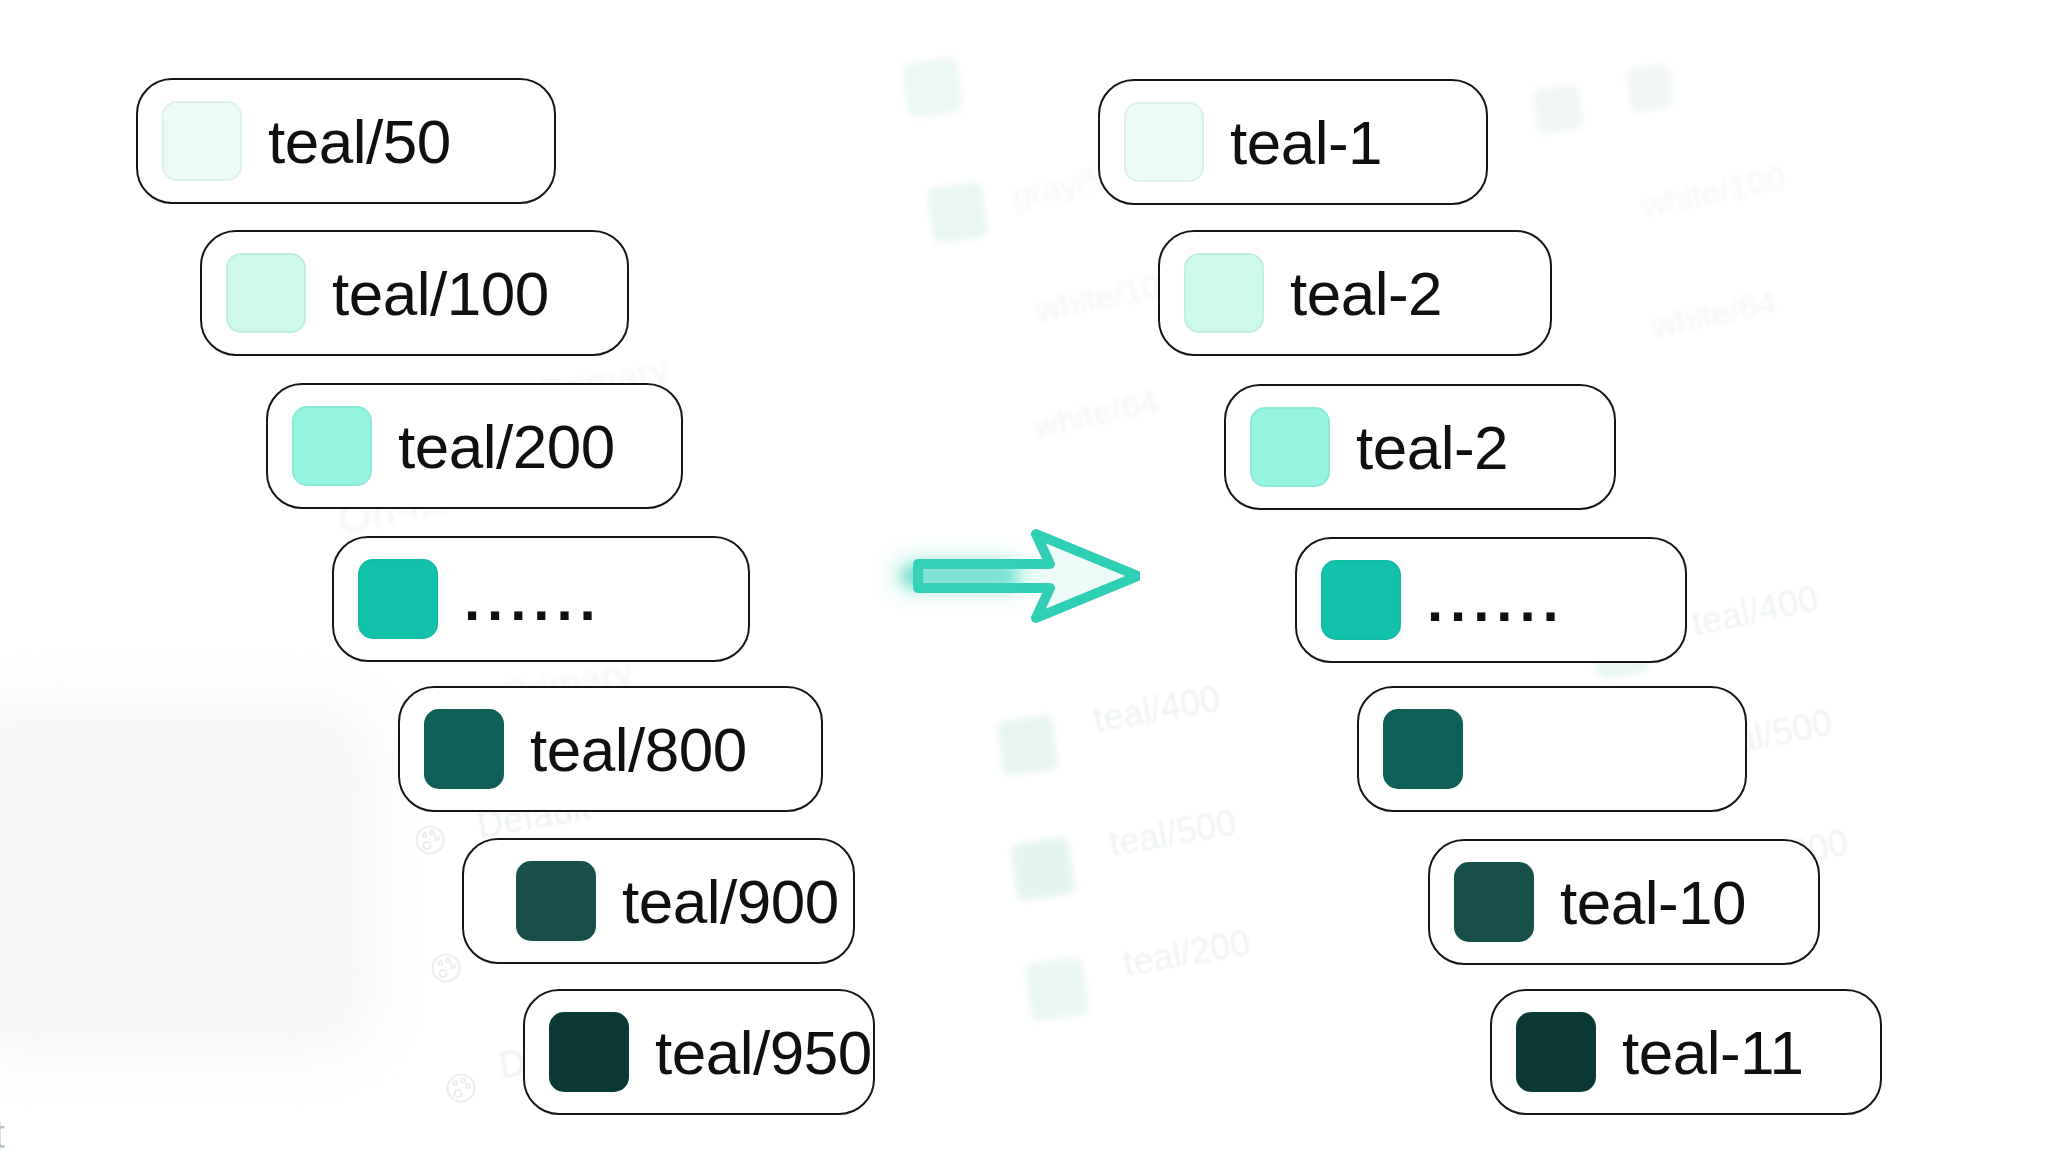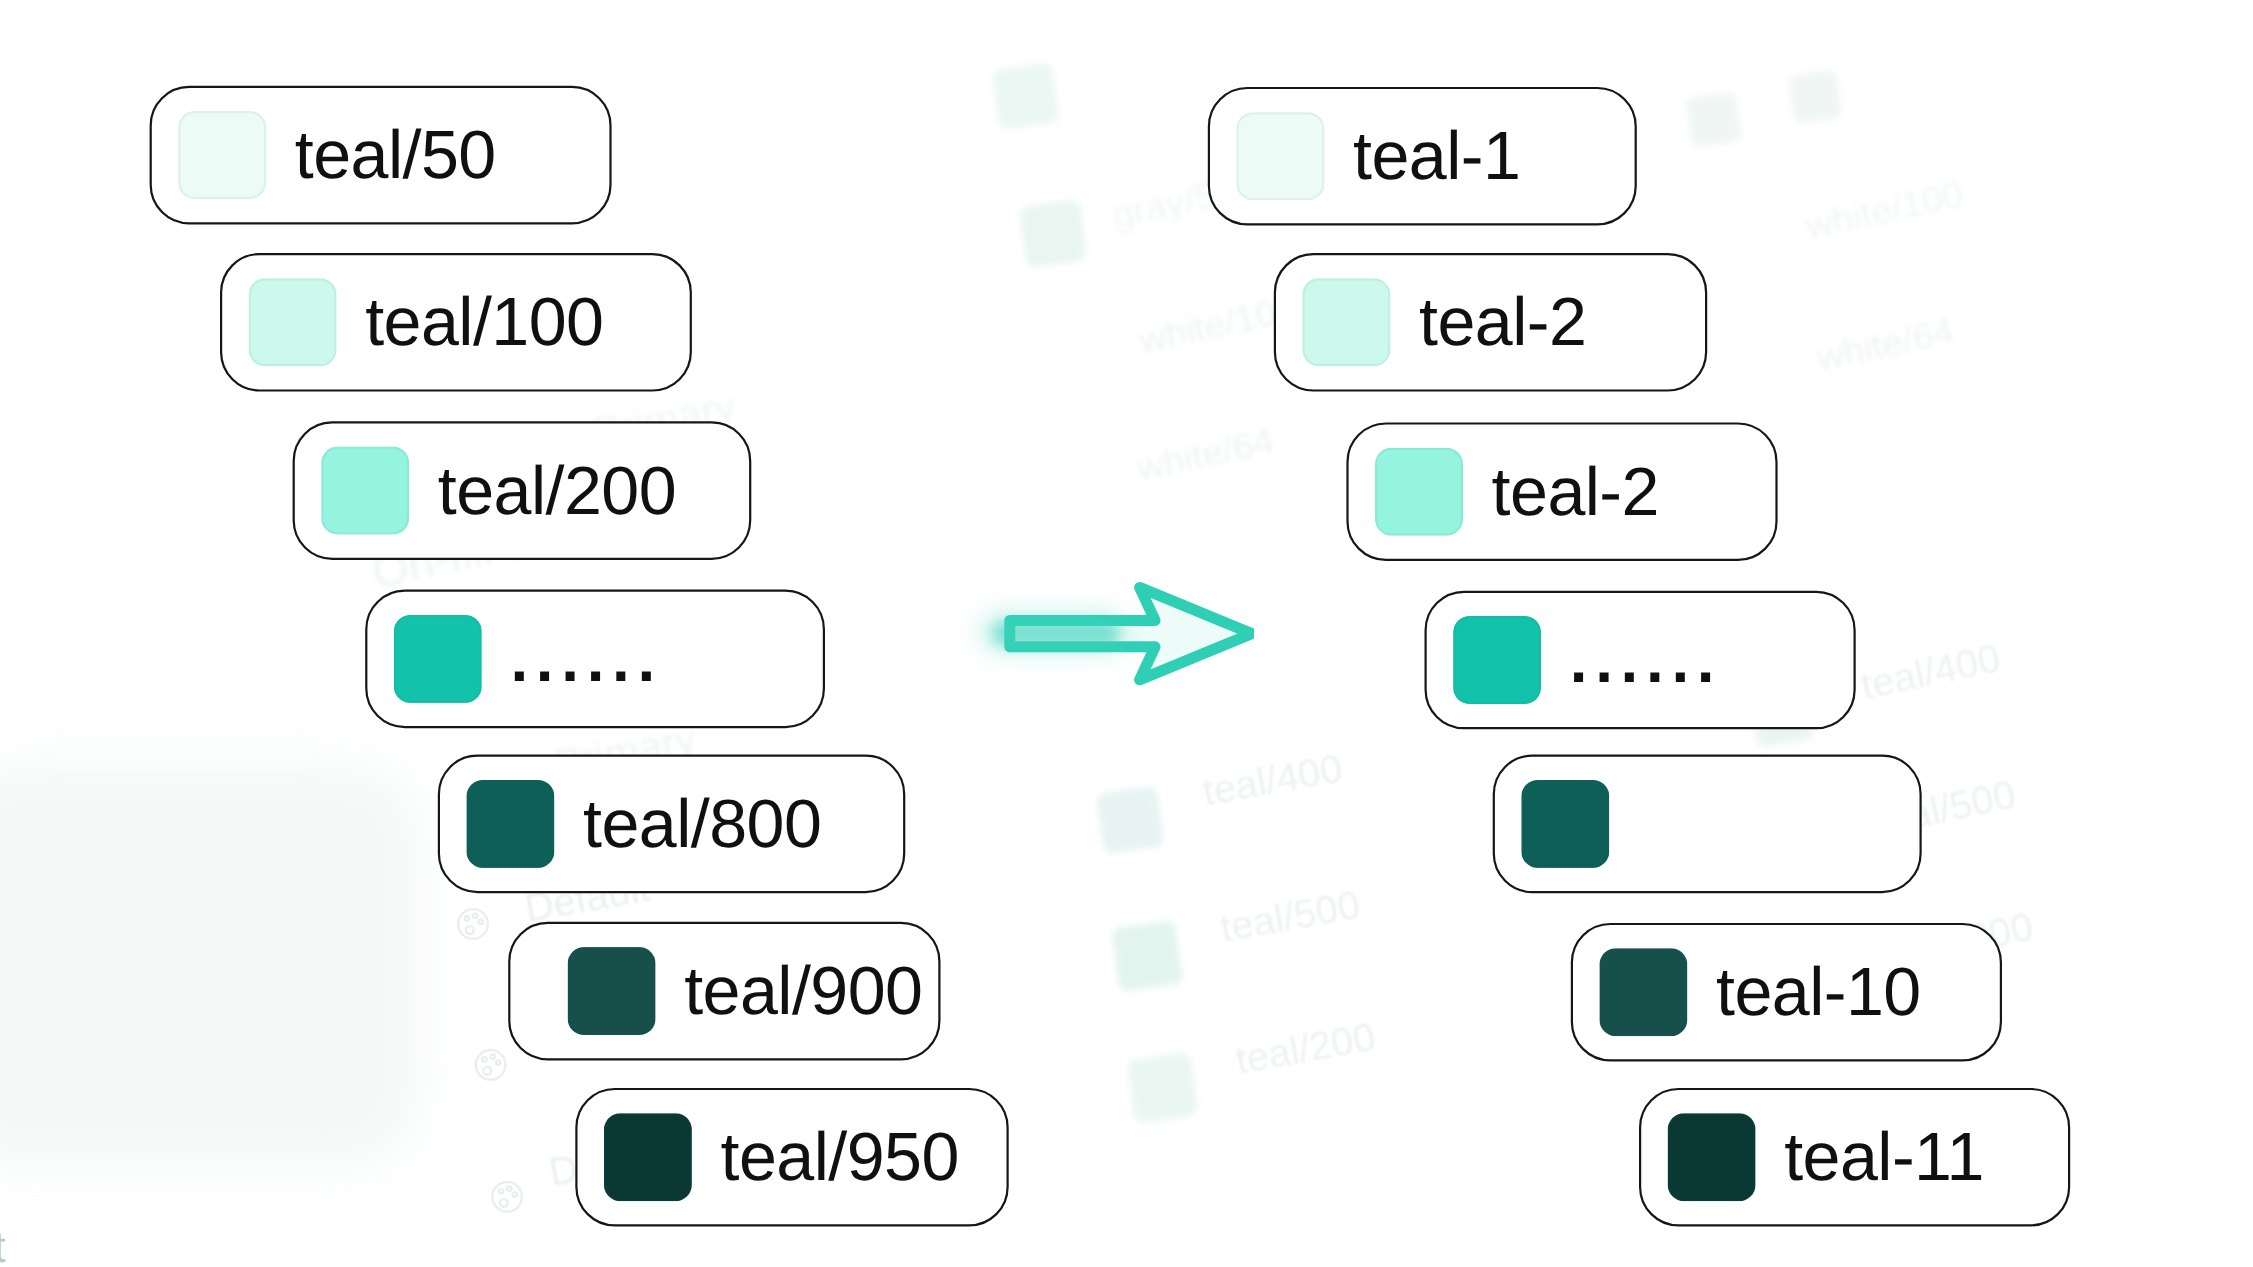--- a/index.html
+++ b/index.html
@@ -103,21 +103,21 @@
     <span class="chip-label dots">......</span>
   </div>
       <div class="chip" style="left: 398px; top: 664px; width: 425px; height: 126px;">
     <span class="swatch" style="background: rgb(14, 95, 87);"></span>
     <span class="chip-label">teal/800</span>
   </div>
       <div class="chip" style="left: 462px; top: 816px; width: 393px; height: 126px; padding-left: 28px;">
     <span class="swatch" style="background: rgb(23, 79, 74);"></span>
     <span class="chip-label">teal/900</span>
   </div>
-      <div class="chip" style="left: 523px; top: 967px; width: 394px; height: 126px;">
+      <div class="chip" style="left: 523px; top: 967px; width: 352px; height: 126px;">
     <span class="swatch" style="background: rgb(10, 56, 52);"></span>
     <span class="chip-label">teal/950</span>
   </div>
     </div>
   <div>
       <div class="chip" style="left: 1098px; top: 57px; width: 390px; height: 126px;">
     <span class="swatch" style="background: rgb(236, 251, 246);"></span>
     <span class="chip-label">teal-1</span>
   </div>
       <div class="chip" style="left: 1158px; top: 208px; width: 394px; height: 126px;">

